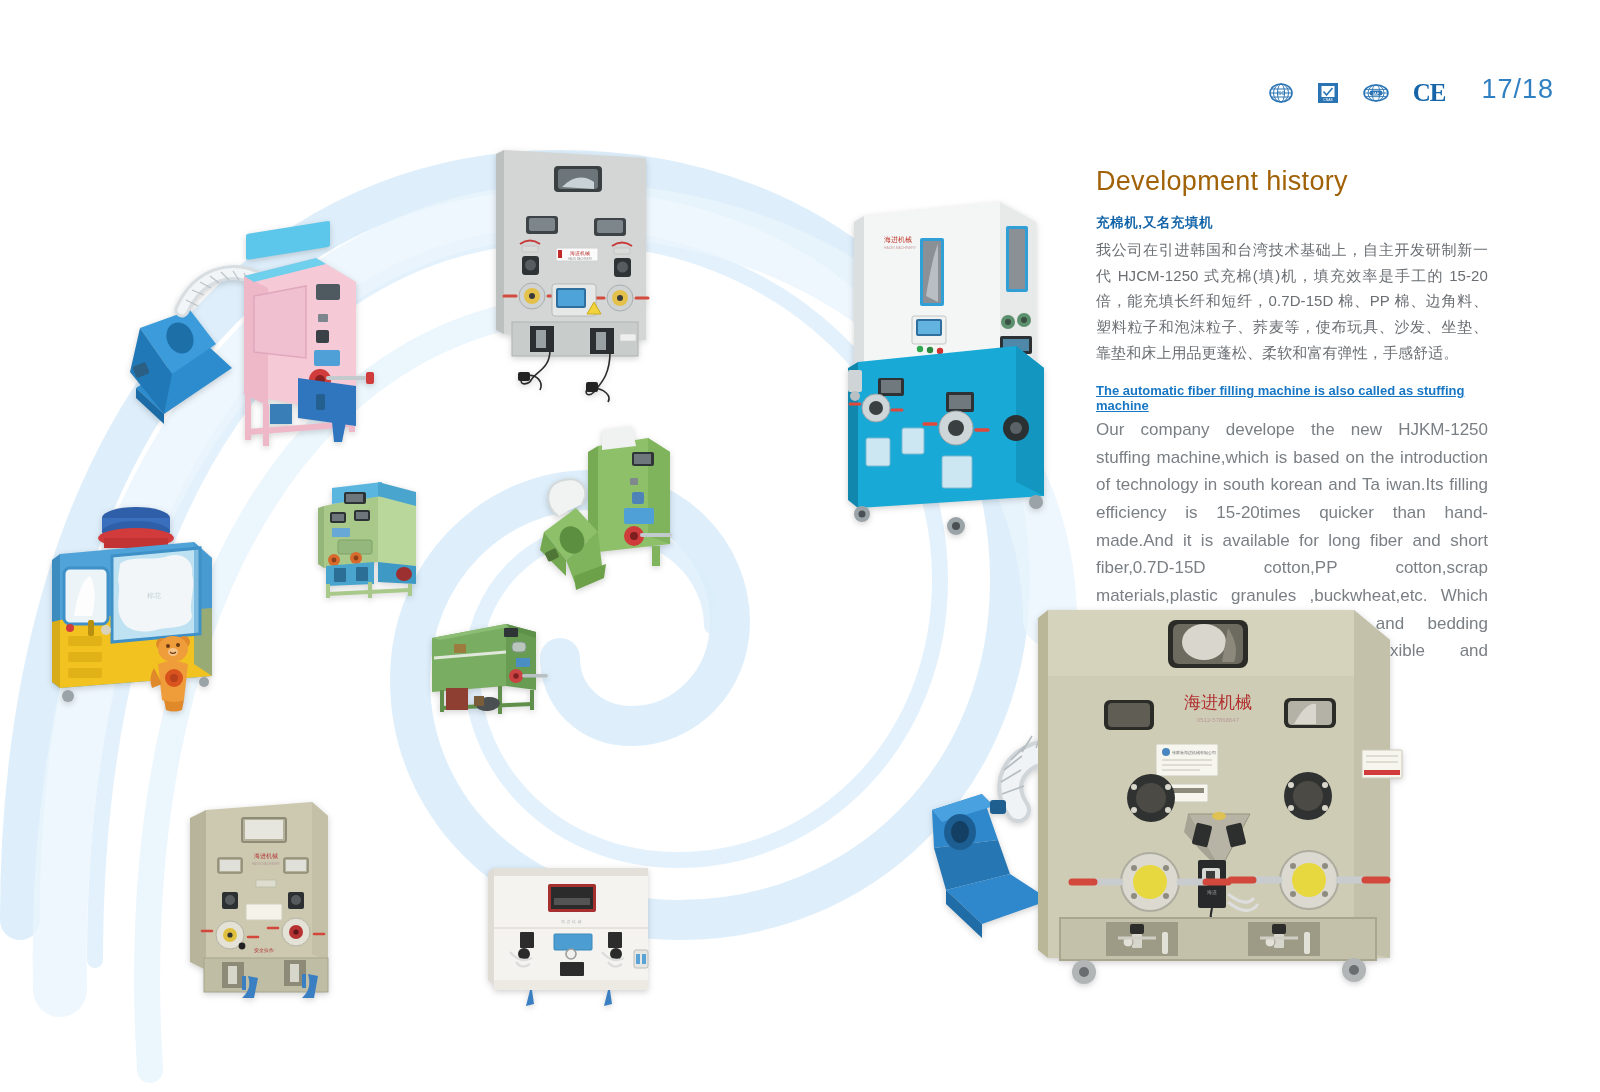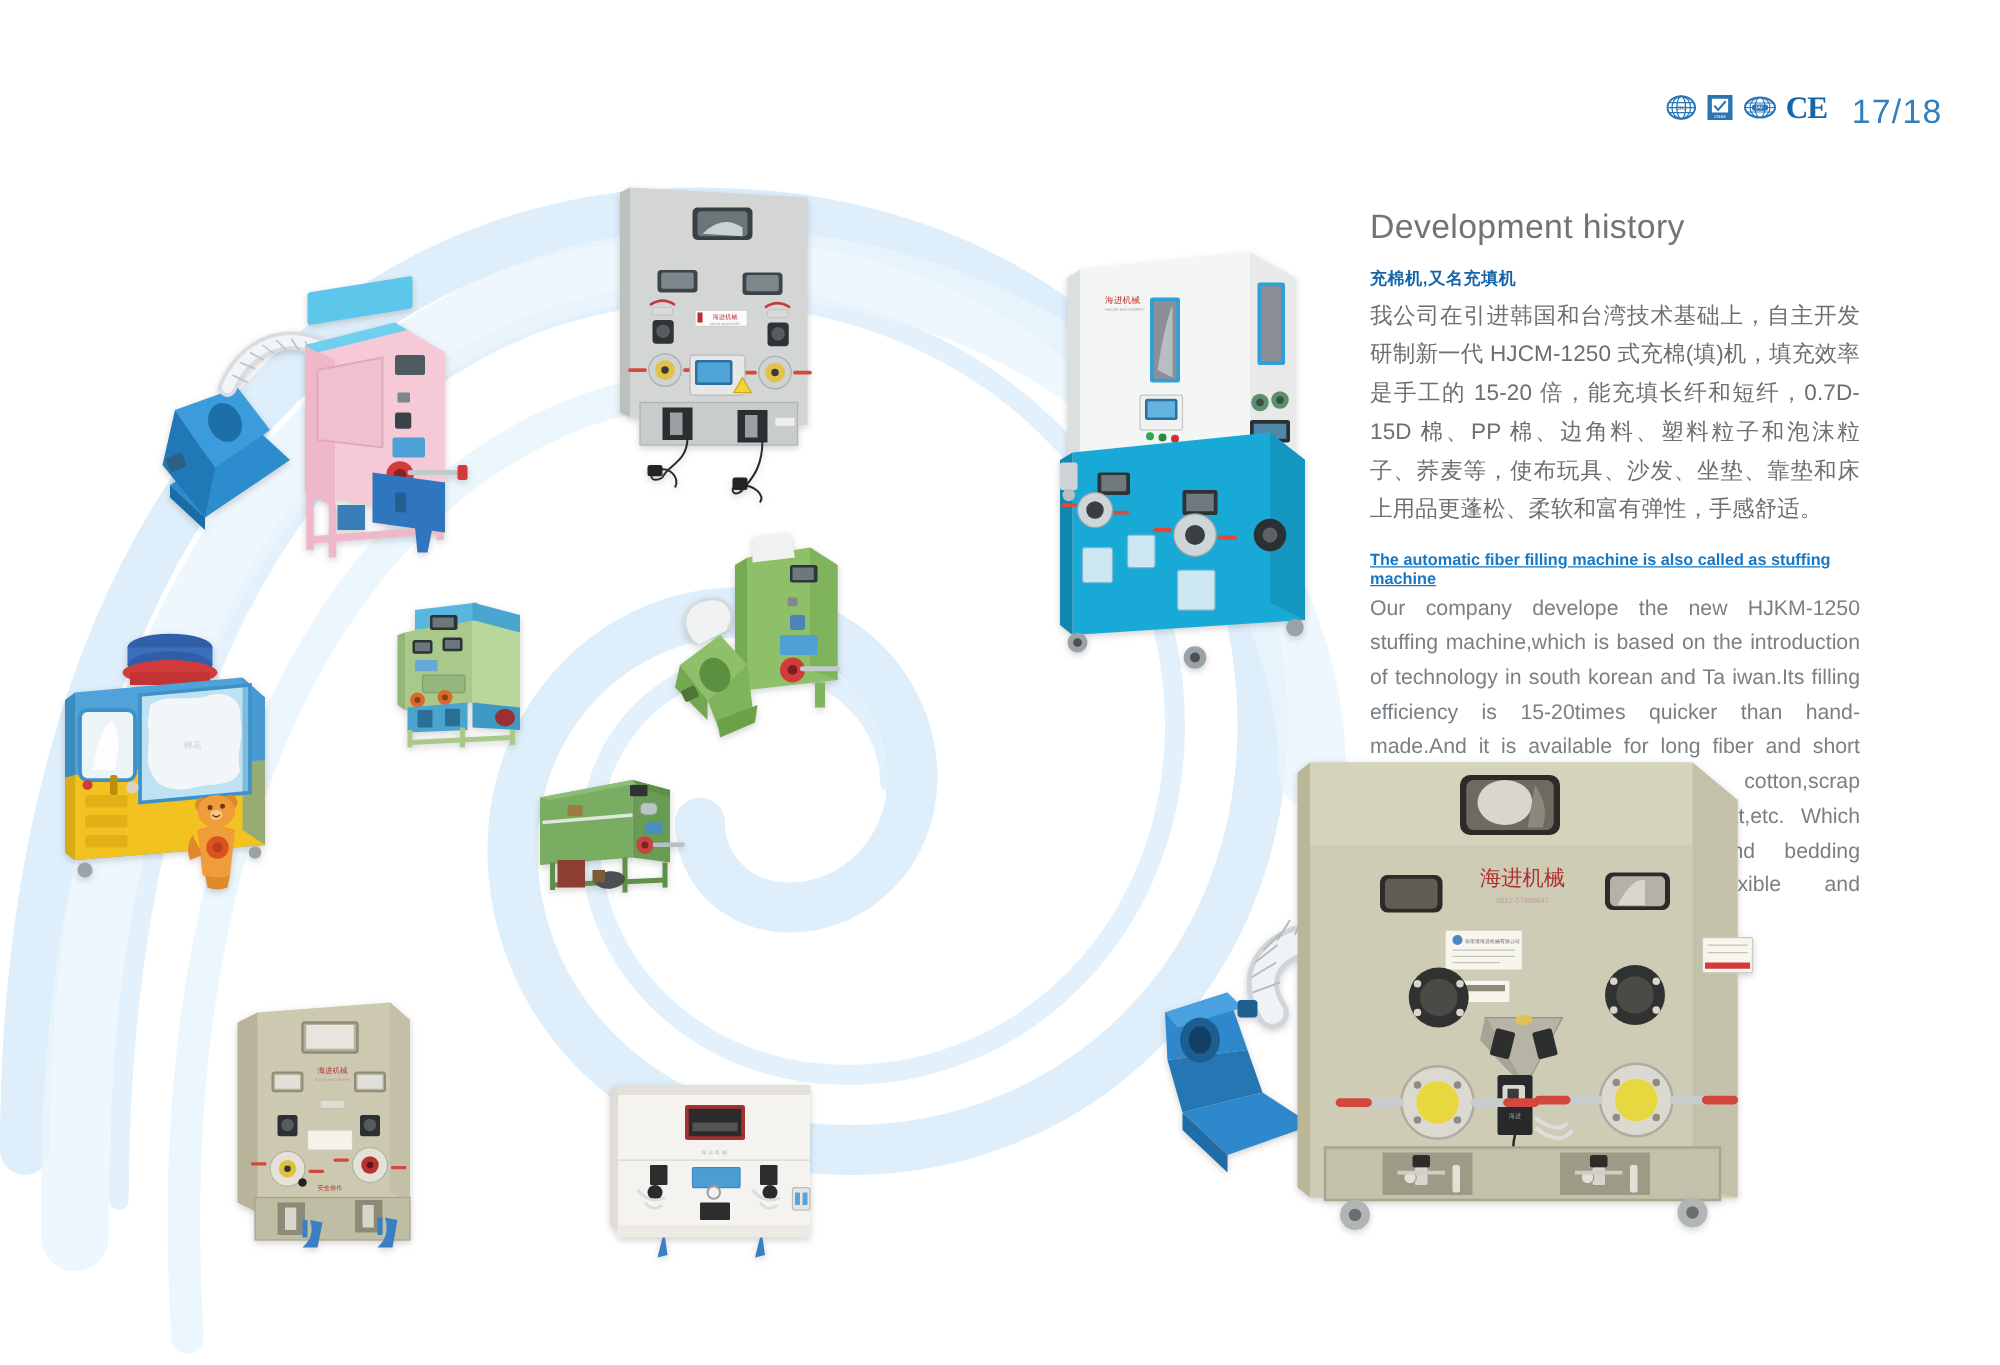--- a/index.html
+++ b/index.html
@@ -9,32 +9,32 @@
     font-family:"Liberation Sans","DejaVu Sans",sans-serif;
     overflow:hidden;
     position:relative;
   }
   .page{position:absolute;inset:0;width:1600px;height:1092px;overflow:hidden;background:#fff;}
 
   
   .spiral{position:absolute;left:0;top:60px;width:1120px;height:1032px;pointer-events:none;}
 
   
-  .header{position:absolute;right:46px;top:74px;display:flex;align-items:flex-start;gap:8px;}
+  .header{position:absolute;right:46px;top:74px;display:flex;align-items:flex-end;gap:24px;}
   .cert{display:block;}
   .cert svg{display:block;}
   .ce-mark{font-family:"Liberation Serif","DejaVu Serif",serif;font-weight:bold;font-size:25px;color:#1565a8;letter-spacing:-1px;line-height:1;}
   .pageno{font-family:"Liberation Sans","DejaVu Sans",sans-serif;font-size:27px;color:#2f7fc1;letter-spacing:1px;margin-left:12px;font-weight:300;}
 
   
   .textcol{position:absolute;left:1096px;top:166px;width:392px;}
-  .h-en{font-size:27px;color:#737373;font-weight:300;letter-spacing:.3px;line-height:1.18;}
+  .h-en{font-size:27px;color:#a16207;font-weight:300;letter-spacing:.3px;line-height:1.18;}
   .h-cn{font-size:26px;color:#2079c0;font-weight:400;letter-spacing:1.5px;line-height:1.3;margin-top:2px;}
   .sub-cn{font-size:13.5px;color:#1565a8;font-weight:bold;letter-spacing:.6px;margin-top:16px;}
-  .body-cn{font-size:18px;color:#6b6f73;line-height:1.72;margin-top:5px;text-align:justify;letter-spacing:.1px;}
+  .body-cn{font-size:15px;color:#6b6f73;line-height:1.72;margin-top:5px;text-align:justify;letter-spacing:.1px;}
   .sub-en{font-size:13px;color:#1877c4;font-weight:bold;margin-top:17px;letter-spacing:0px;text-decoration:underline;}
   .body-en{font-size:17px;color:#7a7f84;line-height:1.63;margin-top:3px;text-align:justify;}
 
   
   .m{position:absolute;}
   .shadowy{filter:drop-shadow(0 2px 3px rgba(0,0,0,.18));}
 </style>
 </head>
 <body>
 

